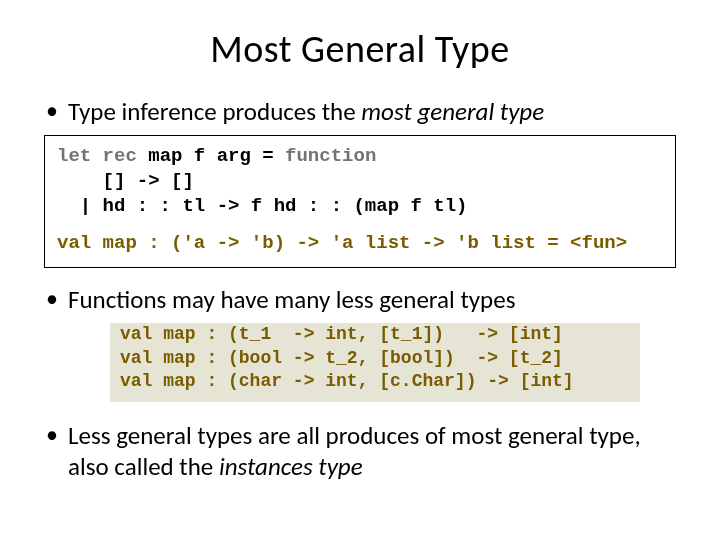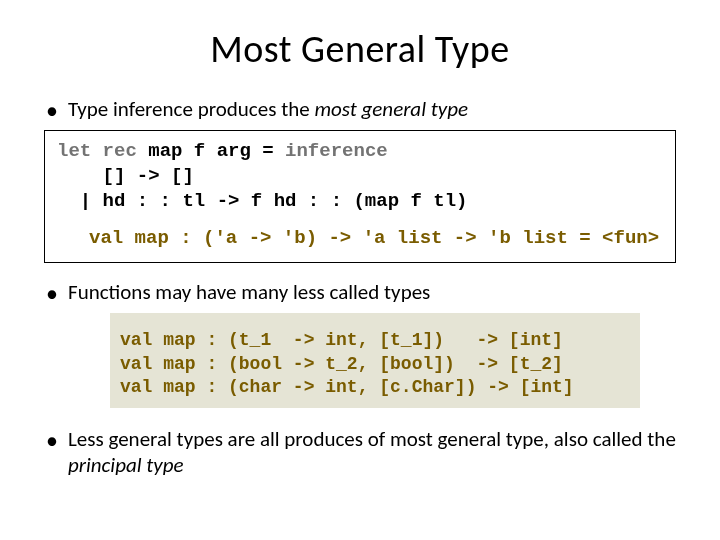--- a/index.html
+++ b/index.html
@@ -23,21 +23,21 @@
     letter-spacing: 0.5px;
   }
   ul.top {
     list-style: none;
     padding: 0;
     margin: 0;
   }
   ul.top > li {
     position: relative;
     padding-left: 28px;
-    font-size: 21px;
+    font-size: 25px;
     line-height: 1.25;
     margin-bottom: 8px;
   }
   ul.top > li::before {
     content: "•";
     position: absolute;
     left: 6px;
     top: 0;
     font-size: 24px;
   }
@@ -50,68 +50,68 @@
   .codebox pre, .codebox2 pre {
     margin: 0;
     font-family: "Courier New", monospace;
     font-size: 19px;
     line-height: 1.32;
     font-weight: bold;
     white-space: pre;
   }
   .defblock pre { color: #000; }
   .defblock pre .kw { color: #737373; }
-  .sigblock pre { color: #7a5c00; margin-left: 32px; }
+  .sigblock pre { color: #7a5c00; }
   .codebox hr {
     border: none;
     height: 0;
     margin: 6px 0 6px 0;
   }
   .codebox2 {
     background: #e5e4d5;
     margin: 8px 40px 18px 70px;
-    padding: 16px 10px 8px 10px;
+    padding: 0 10px 8px 10px;
   }
   .codebox2 pre { color: #7a5c00; font-size: 18px; }
   em.term { font-style: italic; }
 </style>
 </head>
 <body>
 
 <div class="slide">
 
   <h1>Most General Type</h1>
 
   <ul class="top">
     <li>
       <span>Type inference produces the </span><em class="term">most general type</em>
     </li>
   </ul>
 
   <div class="codebox">
     <div class="defblock">
-<pre><span class="kw">let rec</span><span> map f arg = </span><span class="kw">inference</span>
+<pre><span class="kw">let rec</span><span> map f arg = </span><span class="kw">function</span>
 <span>    [] -&gt; []</span>
 <span>  | hd : : tl -&gt; f hd : : (map f tl)</span></pre>
     </div>
     <hr>
     <div class="sigblock">
 <pre>val map : ('a -&gt; 'b) -&gt; 'a list -&gt; 'b list = &lt;fun&gt;</pre>
     </div>
   </div>
 
   <ul class="top">
-    <li>Functions may have many less called types</li>
+    <li>Functions may have many less general types</li>
   </ul>
 
   <div class="codebox2">
 <pre><span>val map : (t_1  -&gt; int, [t_1])   -&gt; [int]</span>
 <span>val map : (bool -&gt; t_2, [bool])  -&gt; [t_2]</span>
 <span>val map : (char -&gt; int, [c.Char]) -&gt; [int]</span></pre>
   </div>
 
   <ul class="top">
     <li>
-      <span>Less general types are all produces of most general type, also called the </span><em class="term">principal type</em>
+      <span>Less general types are all produces of most general type, also called the </span><em class="term">instances type</em>
     </li>
   </ul>
 
 </div>
 
 </body></html>

